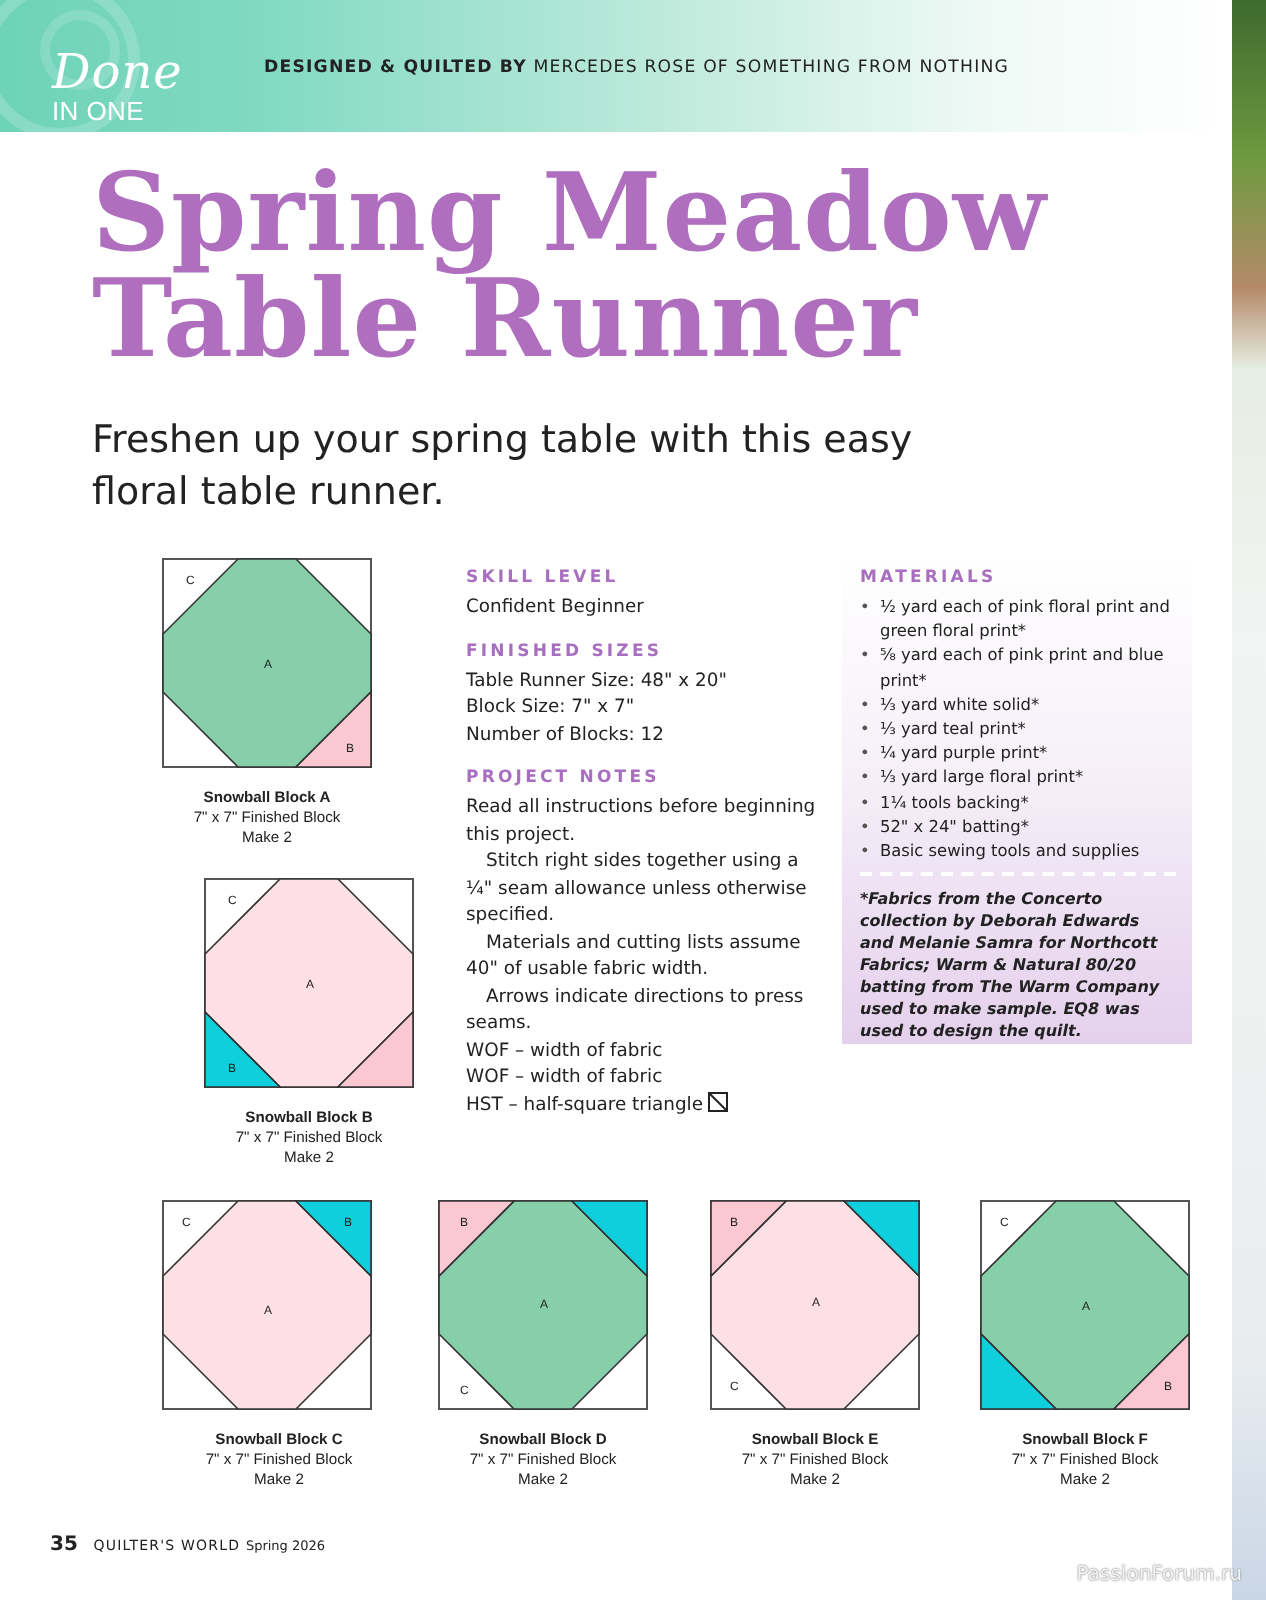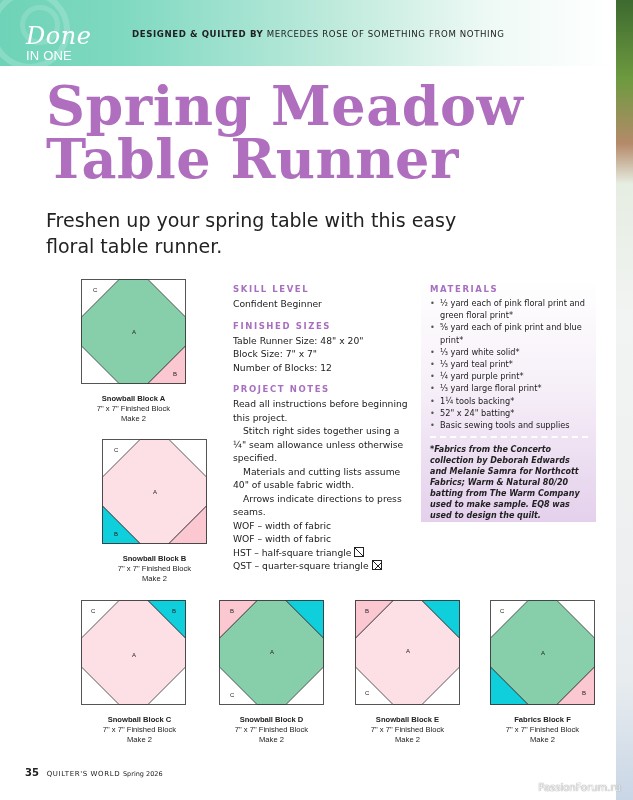--- a/index.html
+++ b/index.html
@@ -137,26 +137,20 @@
     <div class="section-h">PROJECT NOTES</div>
     <div class="body-t">Read all instructions before beginning this project.</div>
     <div class="body-t indent">Stitch right sides together using a ¼" seam allowance unless otherwise specified.</div>
     <div class="body-t indent">Materials and cutting lists assume 40" of usable fabric width.</div>
     <div class="body-t indent">Arrows indicate directions to press seams.</div>
     <div class="body-t">WOF – width of fabric</div>
     <div class="body-t">WOF – width of fabric</div>
     <div class="body-t">
       <span>HST – half-square triangle</span><span class="glyph-box"><svg width="10" height="10">
             <line x1="0" y1="0" x2="10" y2="10" stroke="#222" stroke-width="1"></line>
-          </svg></span>
-    </div>
-    <div class="body-t">
-      <span>QST – quarter-square triangle</span><span class="glyph-box"><svg width="10" height="10">
-            <line x1="0" y1="0" x2="10" y2="10" stroke="#222" stroke-width="1"></line>
-            <line x1="10" y1="0" x2="0" y2="10" stroke="#222" stroke-width="1"></line>
           </svg></span>
     </div>
   </div>
 </div>
 
 <div class="materials">
   <div class="section-h">MATERIALS</div>
   <ul>
     <li>½ yard each of pink floral print and green floral print*</li>
     <li>⅝ yard each of pink print and blue print*</li>
@@ -259,21 +253,21 @@
   <svg width="105" height="105" viewBox="0 0 105 105">
     <rect x="0.5" y="0.5" width="104" height="104" fill="#ffffff" stroke="#555" stroke-width="1"></rect>
     <polygon points="38,0.5 67,0.5 104.5,38 104.5,67 67,104.5 38,104.5 0.5,67 0.5,38" fill="#86cfaa" stroke="#333" stroke-width="0.8"></polygon>
     <polygon points="0.5,67 0.5,104.5 38,104.5" fill="#10cfdc" stroke="#333" stroke-width="0.8"></polygon>
     <polygon points="104.5,67 104.5,104.5 67,104.5" fill="#fbc8d2" stroke="#333" stroke-width="0.8"></polygon>
     <text x="10" y="13" font-size="6" font-family="Liberation Sans, sans-serif" fill="#222">C</text>
     <text x="51" y="55" font-size="6" font-family="Liberation Sans, sans-serif" fill="#222">A</text>
     <text x="92" y="95" font-size="6" font-family="Liberation Sans, sans-serif" fill="#222">B</text>
   </svg>
   <div class="block-cap" style="margin-top:10px;">
-    <div class="cap-title">Fabrics Block F</div>
+    <div class="cap-title">Snowball Block F</div>
     <div>7" x 7" Finished Block</div>
     <div>Make 2</div>
   </div>
 </div>
 
 <div class="footer">
   <span class="pg">35</span>
   <span>QUILTER'S WORLD</span>
   <span class="season">Spring 2026</span>
 </div>

